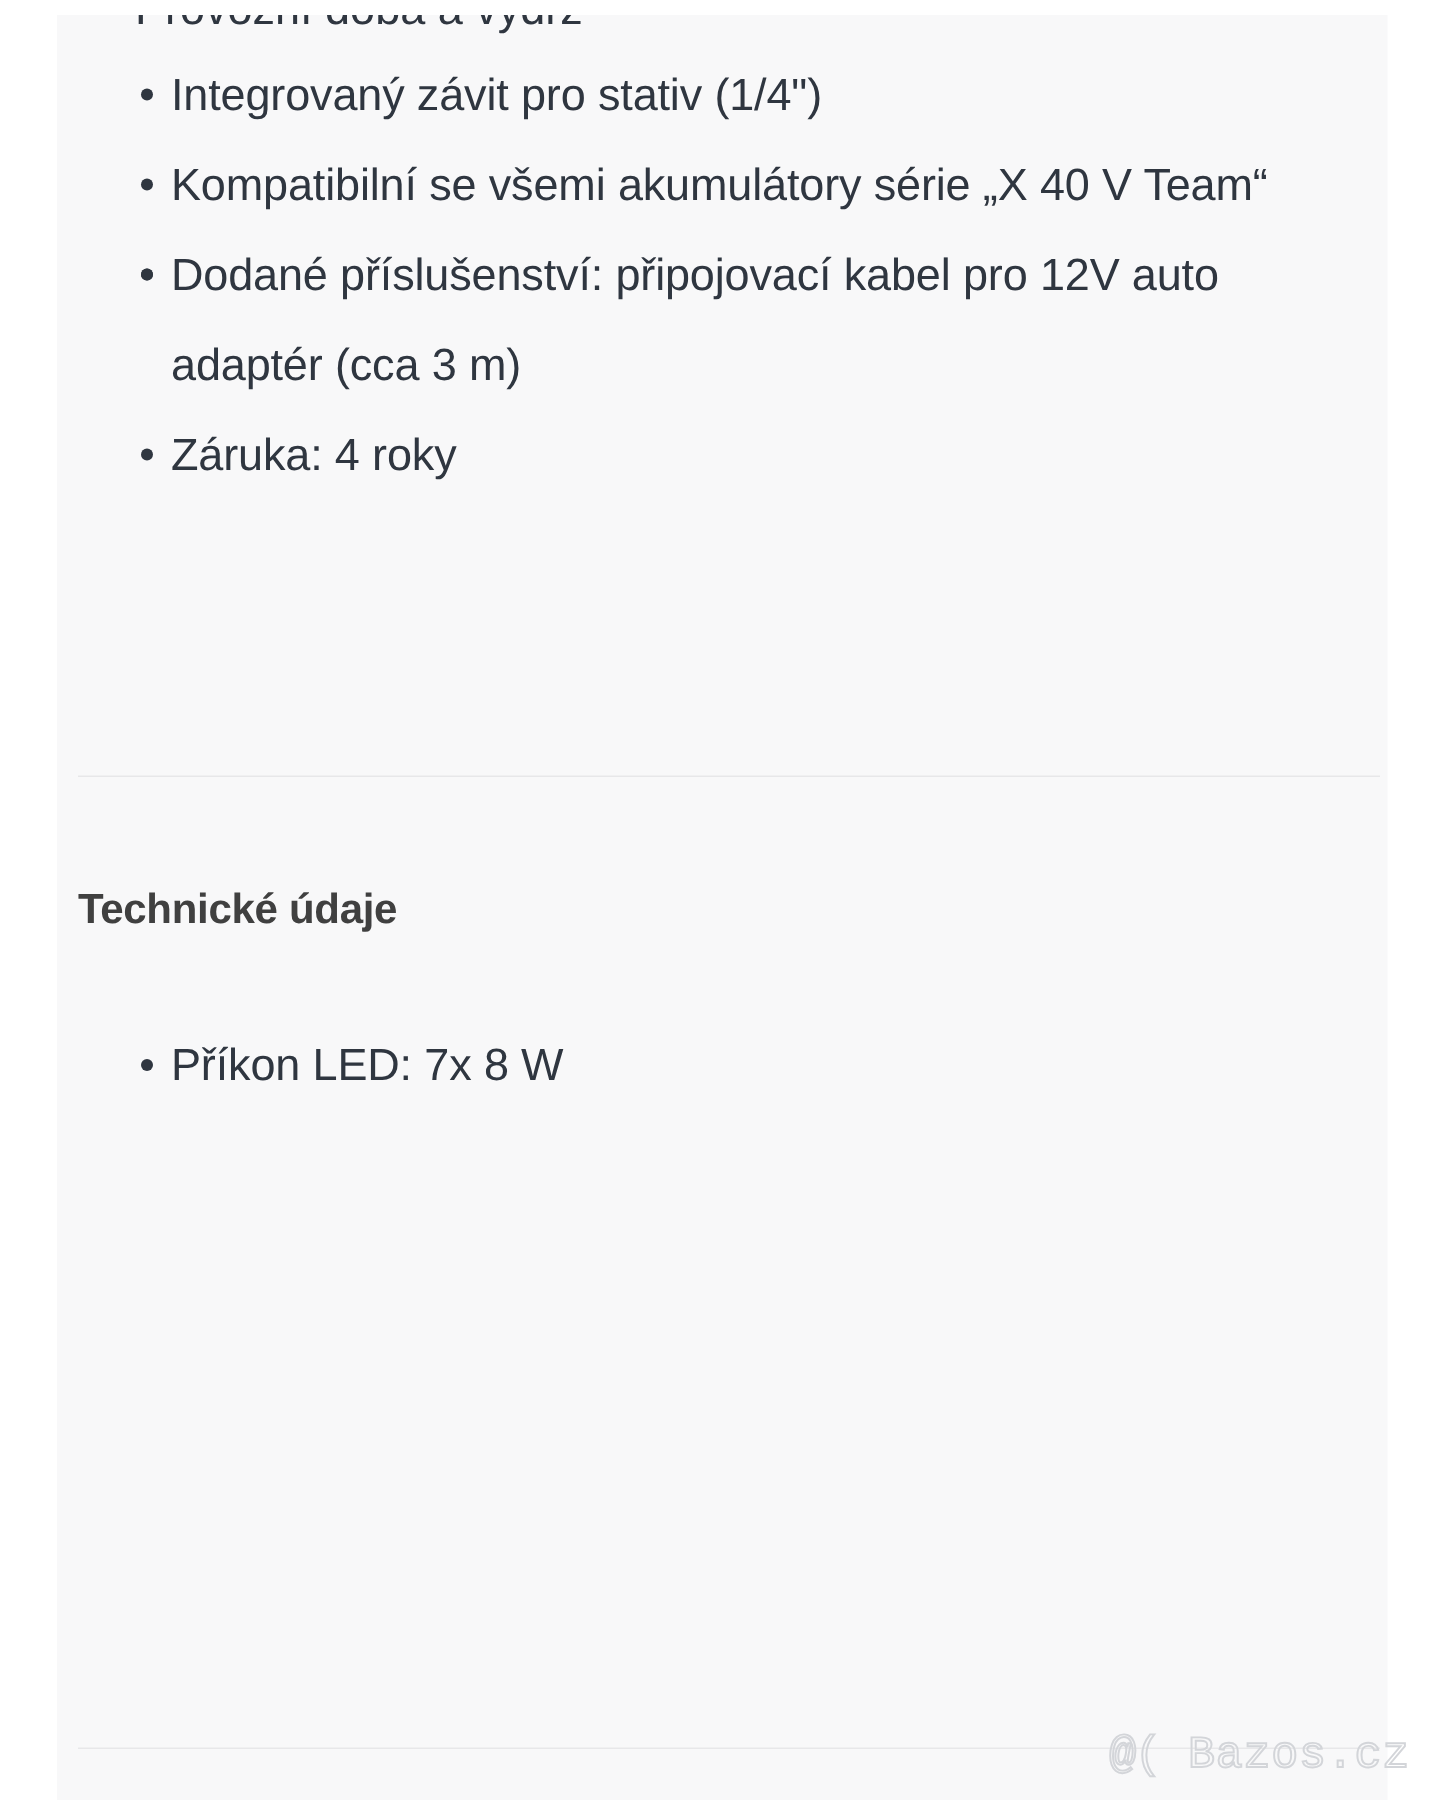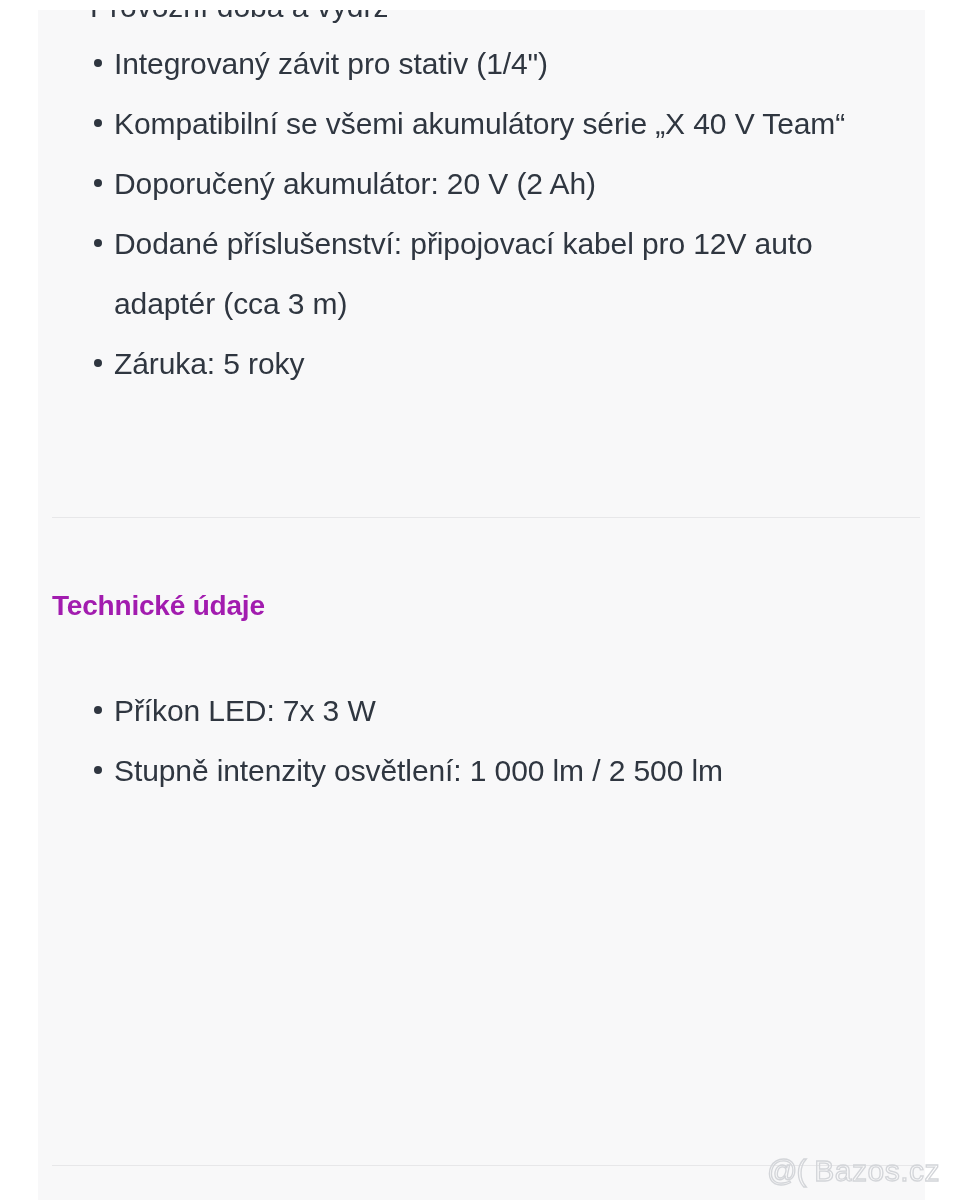--- a/index.html
+++ b/index.html
@@ -59,21 +59,21 @@
     top: 25px;
     width: 8px;
     height: 8px;
     border-radius: 50%;
     background: #2f3640;
   }
 
   .section-heading {
     font-size: 28px;
     font-weight: bold;
-    color: #a21caf;
+    color: #404040;
     letter-spacing: -0.2px;
   }
 
   .divider {
     height: 1px;
     background: #e7e7e9;
     border: 0;
     margin: 0;
   }
 
@@ -112,21 +112,21 @@
     top: 1155px;
     width: 868px;
   }
 
   
   #watermark {
     position: absolute;
     right: 20px;
     bottom: 12px;
     font-size: 30px;
-    font-family: Liberation Sans, sans-serif;
+    font-family: Liberation Mono, monospace;
     color: transparent;
     -webkit-text-stroke: 1.3px #d3d5d9;
     letter-spacing: 0.5px;
     white-space: nowrap;
     user-select: none;
   }
   #watermark .at-mark {
     letter-spacing: -1px;
   }
 </style>
@@ -141,44 +141,39 @@
     <li class="bullet-item">
       <span class="dot"></span>
       <span>Integrovaný závit pro stativ (1/4")</span>
     </li>
     <li class="bullet-item">
       <span class="dot"></span>
       <span>Kompatibilní se všemi akumulátory série „X 40 V Team“</span>
     </li>
     <li class="bullet-item">
       <span class="dot"></span>
-      <span>Doporučený akumulátor: 20 V (2 Ah)</span>
     </li>
     <li class="bullet-item">
       <span class="dot"></span>
       <span>Dodané příslušenství: připojovací kabel pro 12V auto adaptér (cca 3 m)</span>
     </li>
     <li class="bullet-item">
       <span class="dot"></span>
-      <span>Záruka: 5 roky</span>
+      <span>Záruka: 4 roky</span>
     </li>
   </ul>
 
   <hr class="divider" id="divider-1">
 
   <div id="heading-tech" class="section-heading">Technické údaje</div>
 
   <ul class="bullet-list" id="list-tech">
     <li class="bullet-item">
       <span class="dot"></span>
-      <span>Příkon LED: 7x 3 W</span>
-    </li>
-    <li class="bullet-item">
-      <span class="dot"></span>
-      <span>Stupně intenzity osvětlení: 1 000 lm / 2 500 lm</span>
+      <span>Příkon LED: 7x 8 W</span>
     </li>
   </ul>
 
   <hr class="divider" id="divider-2">
 
 </div>
 
 <div id="watermark">
   <span class="at-mark">@(</span>
   <span>Bazos.cz</span>

